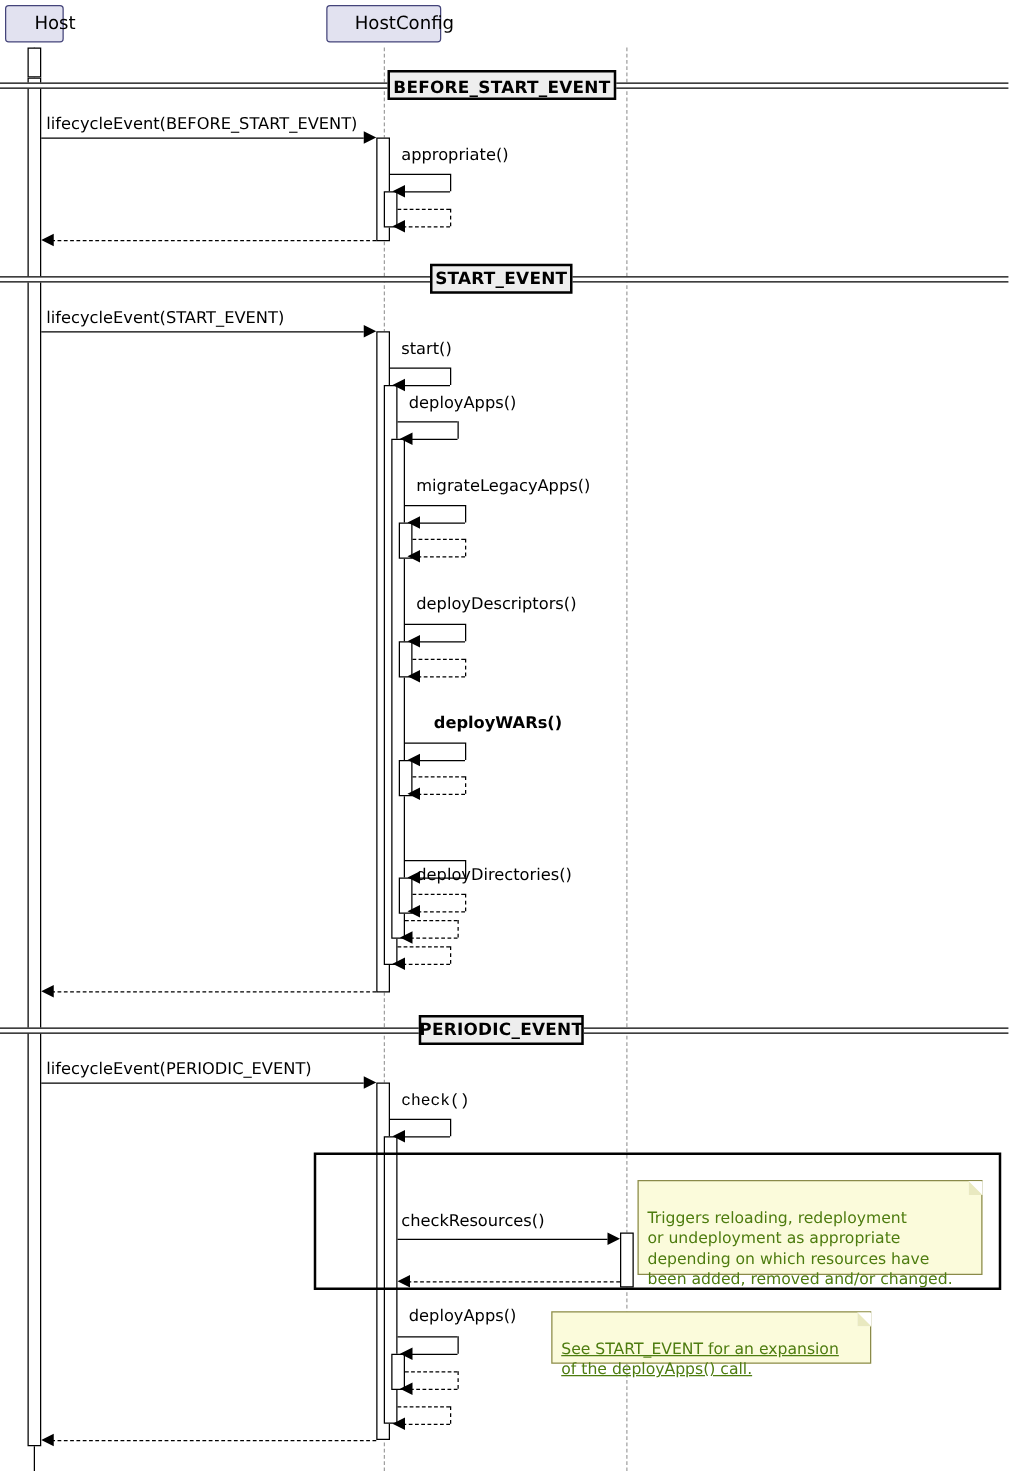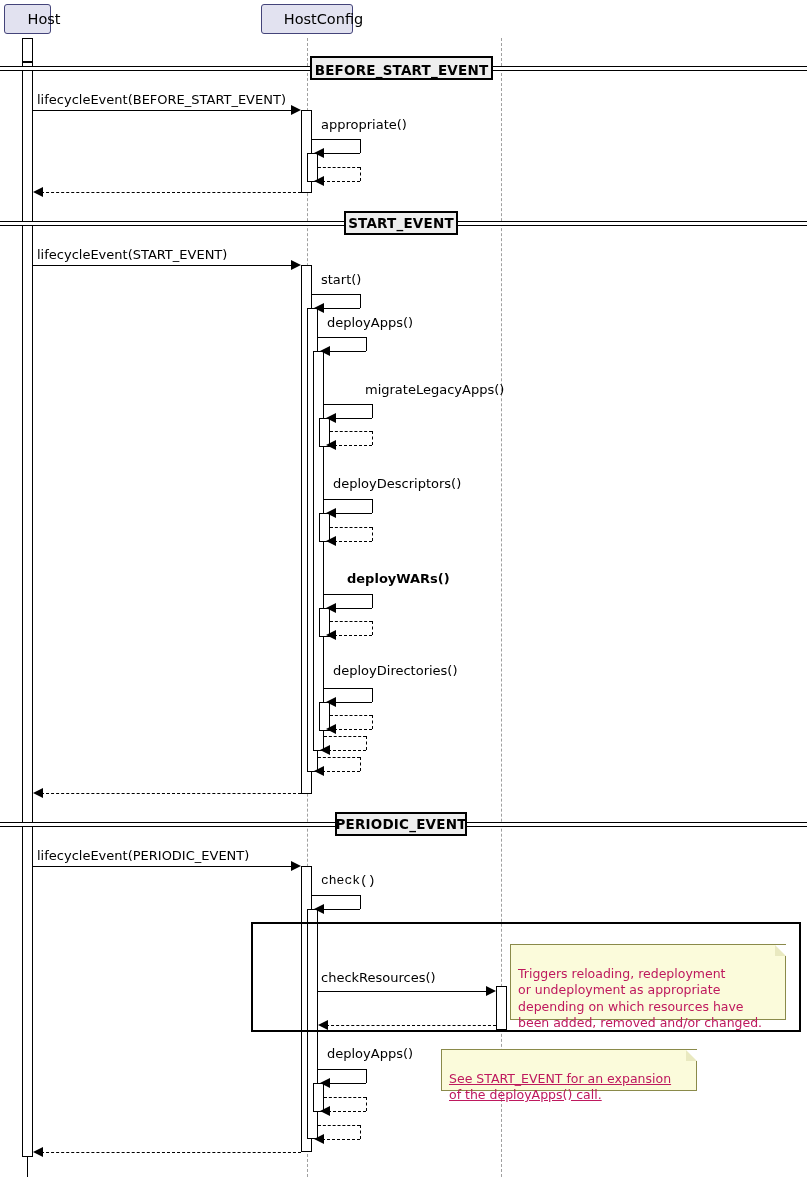--- a/index.html
+++ b/index.html
@@ -43,21 +43,21 @@
   
   .group-frame{position:absolute;box-sizing:border-box;border:2px solid #000;background:transparent;}
   .group-tab{position:absolute;box-sizing:border-box;background:#EEEEEE;
       border-right:none;border:1px solid #000;
       font-size:13.5px;font-weight:bold;color:#000;white-space:nowrap;
       display:flex;align-items:center;padding-left:12px;
       clip-path:polygon(0 0, calc(100% - 14px) 0, 100% 55%, 100% 100%, 0 100%);}
 
   
   .note{position:absolute;box-sizing:border-box;background:#FBFBDB;border:1px solid #8A8A4A;
-      font-size:12.5px;color:#be185d;line-height:16.5px;padding:4px 7px 3px 7px;white-space:pre-line;}
+      font-size:12.5px;color:#4d7c0f;line-height:16.5px;padding:4px 7px 3px 7px;white-space:pre-line;}
   .note-fold{position:absolute;width:0;height:0;border-left:11px solid #E9E9C0;border-top:11px solid #FFFFFF;}
 </style>
 </head>
 <body>
 
 <div id="diagram">
 
   <div class="lifeline solid" style="left:27px;top:38px;height:1139px;"></div>
   <div class="lifeline" style="left:307px;top:38px;height:1139px;"></div>
   <div class="lifeline" style="left:501px;top:38px;height:1139px;"></div>
@@ -136,21 +136,21 @@
   <div class="msg-vert" style="left:360px;top:294px;height:14px;"></div>
   <div class="msg-line" style="left:322px;top:308px;width:38px;"></div>
   <div class="arrow left" style="left:314px;top:303px;"></div>
 
   <div class="msg-label" style="left:327px;top:316px;">deployApps()</div>
   <div class="msg-line" style="left:318px;top:337px;width:48px;"></div>
   <div class="msg-vert" style="left:366px;top:337px;height:14px;"></div>
   <div class="msg-line" style="left:328px;top:351px;width:38px;"></div>
   <div class="arrow left" style="left:320px;top:346px;"></div>
 
-  <div class="msg-label" style="left:333px;top:383px;margin-left:32px;">migrateLegacyApps()</div>
+  <div class="msg-label" style="left:333px;top:383px;">migrateLegacyApps()</div>
   <div class="msg-line" style="left:324px;top:404px;width:48px;"></div>
   <div class="msg-vert" style="left:372px;top:404px;height:14px;"></div>
   <div class="msg-line" style="left:334px;top:418px;width:38px;"></div>
   <div class="arrow left" style="left:326px;top:413px;"></div>
 
   <div class="msg-line dashed" style="left:330px;top:431px;width:42px;"></div>
   <div class="msg-vert dashed" style="left:372px;top:431px;height:14px;"></div>
   <div class="msg-line dashed" style="left:334px;top:445px;width:38px;"></div>
   <div class="arrow left" style="left:326px;top:440px;"></div>
 
@@ -169,21 +169,21 @@
   <div class="msg-line" style="left:324px;top:594px;width:48px;"></div>
   <div class="msg-vert" style="left:372px;top:594px;height:14px;"></div>
   <div class="msg-line" style="left:334px;top:608px;width:38px;"></div>
   <div class="arrow left" style="left:326px;top:603px;"></div>
 
   <div class="msg-line dashed" style="left:330px;top:621px;width:42px;"></div>
   <div class="msg-vert dashed" style="left:372px;top:621px;height:14px;"></div>
   <div class="msg-line dashed" style="left:334px;top:635px;width:38px;"></div>
   <div class="arrow left" style="left:326px;top:630px;"></div>
 
-  <div class="msg-label" style="left:333px;top:664px;">deployDirectories()</div>
+  <div class="msg-label" style="left:333px;top:694px;">deployDirectories()</div>
   <div class="msg-line" style="left:324px;top:688px;width:48px;"></div>
   <div class="msg-vert" style="left:372px;top:688px;height:14px;"></div>
   <div class="msg-line" style="left:334px;top:702px;width:38px;"></div>
   <div class="arrow left" style="left:326px;top:697px;"></div>
 
   <div class="msg-line dashed" style="left:330px;top:715px;width:42px;"></div>
   <div class="msg-vert dashed" style="left:372px;top:715px;height:14px;"></div>
   <div class="msg-line dashed" style="left:334px;top:729px;width:38px;"></div>
   <div class="arrow left" style="left:326px;top:724px;"></div>
 

